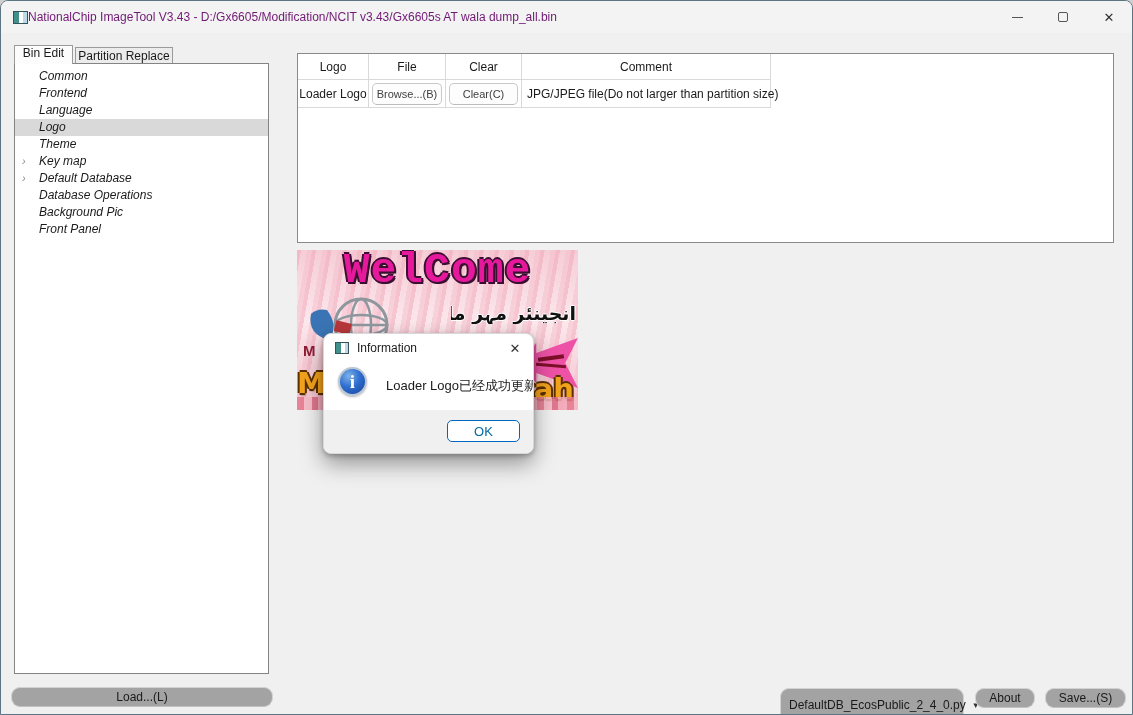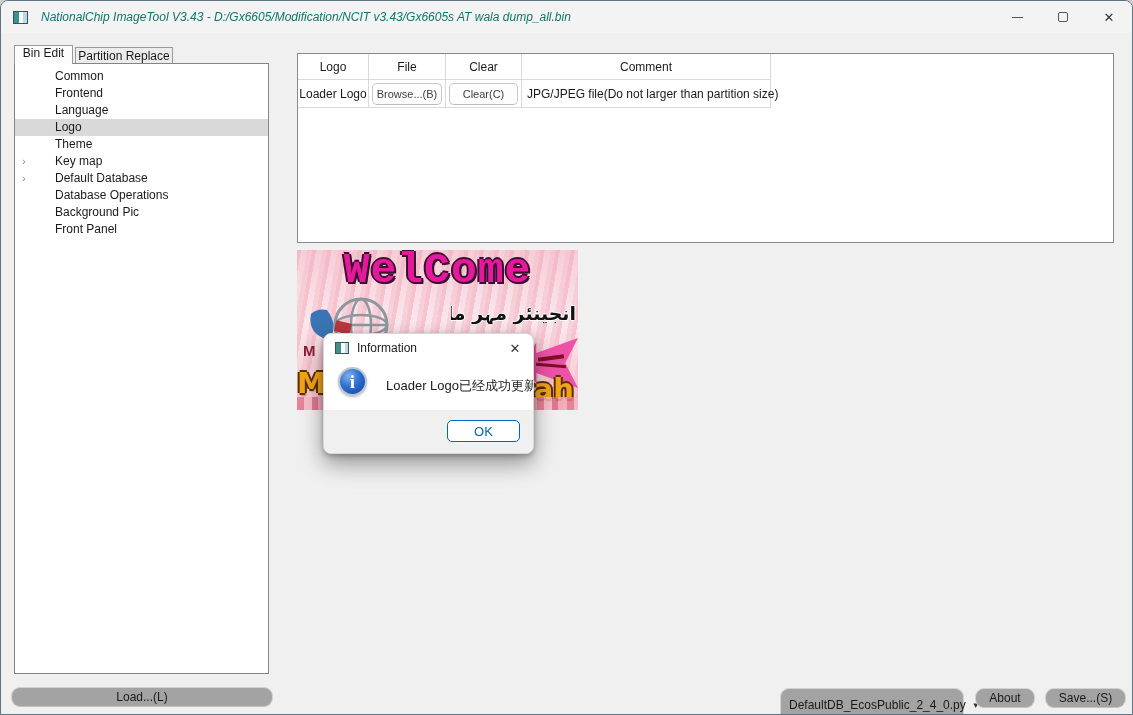--- a/index.html
+++ b/index.html
@@ -10,33 +10,33 @@
     border:1px solid #5b7585; border-radius:8px 8px 0 0; overflow:hidden;
     font-size:12px; color:#1a1a1a;
   }
   
   .titlebar { position:absolute; left:0; top:0; width:100%; height:32px; background:#f3f3f3; display:flex; align-items:center; }
   .app-icon {
     display:inline-block; width:15px; height:13px; margin-left:12px;
     border:1px solid #35525f;
     background:linear-gradient(90deg,#3f9189 0 42%,#ffffff 42% 72%,#bcd9e8 72%);
   }
-  .title-text { margin-left:13px; color:#0f766e; white-space:nowrap;font-style:italic; }
+  .title-text { margin-left:0; color:#701a75; white-space:nowrap; }
   .win-controls { position:absolute; right:0; top:0; height:32px; display:flex; }
   .win-btn { width:46px; height:32px; display:flex; align-items:center; justify-content:center; color:#444; }
   .min-glyph { display:inline-block; width:11px; border-top:1px solid #555; }
   .max-glyph { display:inline-block; width:10px; height:10px; border:1px solid #555; border-radius:2px; }
   .close-glyph { font-size:13px; color:#333; }
   
   .tab { position:absolute; background:#ececec; border:1px solid #9a9a9a; border-bottom:none; text-align:center; padding-top:0; }
   .tab-selected { left:13px; top:44px; width:59px; height:19px; background:#fcfcfc; z-index:3; }
   .tab-plain    { left:74px; top:46px; width:98px; height:24px; padding-top:1px; }
   
   .sidebar { position:absolute; left:13px; top:62px; width:255px; height:611px; background:#ffffff; border:1px solid #848484; z-index:2; }
-  .side-item { position:relative; height:17px; line-height:17px; padding-left:40px; white-space:nowrap; }
+  .side-item { position:relative; height:17px; line-height:17px; padding-left:24px; white-space:nowrap;font-style:italic; }
   .side-item.selected { background:#d9d9d9; }
   .expander { position:absolute; left:7px; top:0; width:12px; color:#8b8b8b; font-size:11px; }
   
   .table-panel { position:absolute; left:296px; top:52px; width:817px; height:190px; background:#ffffff; border:1px solid #8a8a8a; }
   .grid { display:grid; grid-template-columns:71px 77px 76px 249px; }
   .gcell { background:#fff; border-right:1px solid #d9d9d9; border-bottom:1px solid #d9d9d9; display:flex; align-items:center; justify-content:center; }
   .ghead { height:26px; font-size:12px; }
   .grow  { height:28px; }
   .gcell.comment { justify-content:flex-start; padding-left:5px; white-space:nowrap; }
   .cell-btn {

